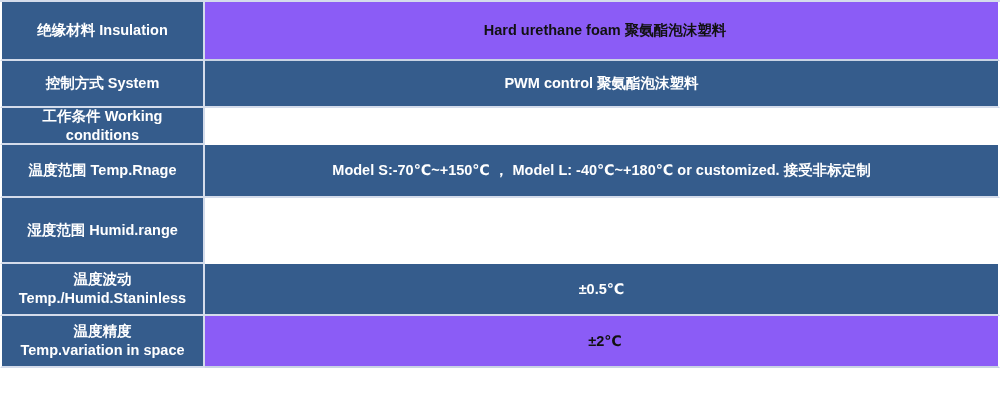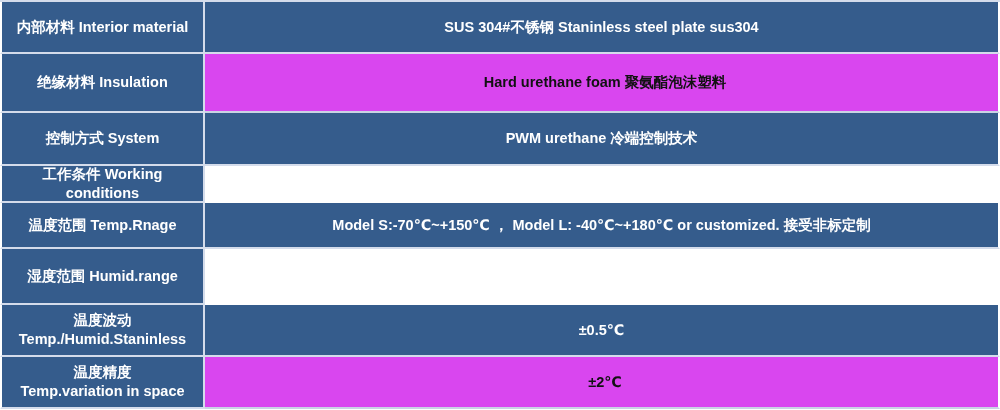--- a/index.html
+++ b/index.html
@@ -52,21 +52,21 @@
     padding: 2px 10px;
     border-bottom: 2px solid #d4dceb;
     border-right: 2px solid #ffffff;
   }
   .cell-value.blue {
     background: #355C8C;
     color: #ffffff;
     border-bottom-color: #d4dceb;
   }
   .cell-value.white {
-    background: #d946ef;
+    background: #8b5cf6;
     color: #111111;
     border-bottom-color: #c9d3e4;
     padding-left: 17px;
   }
   .label-stack {
     display: flex;
     flex-direction: column;
     align-items: center;
     justify-content: flex-start;
     line-height: 1.3;
@@ -78,63 +78,55 @@
     background: #d4dceb;
   }
 </style>
 </head>
 <body>
 
 <div id="top-edge"></div>
 
 <div id="spec-table">
 
-  <div class="row" style="height:52px">
-    <div class="cell cell-label">
-      <span>内部材料 Interior material</span>
-    </div>
-    <div class="cell cell-value blue">
-      <span>SUS 304#不锈钢 Staninless steel plate sus304</span>
-    </div>
-  </div>
 
   <div class="row" style="height:59px">
     <div class="cell cell-label">
       <span>绝缘材料 Insulation</span>
     </div>
     <div class="cell cell-value white">
       <span>Hard urethane foam 聚氨酯泡沫塑料</span>
     </div>
   </div>
 
-  <div class="row" style="height:53px">
+  <div class="row" style="height:47px">
     <div class="cell cell-label">
       <span>控制方式 System</span>
     </div>
     <div class="cell cell-value blue">
-      <span>PWM urethane 冷端控制技术</span>
+      <span>PWM control 聚氨酯泡沫塑料</span>
     </div>
   </div>
 
   <div class="row" style="height:37px">
     <div class="cell cell-label">
       <span>工作条件 Working conditions</span>
     </div>
   </div>
 
-  <div class="row" style="height:46px">
+  <div class="row" style="height:53px">
     <div class="cell cell-label">
       <span>温度范围 Temp.Rnage</span>
     </div>
     <div class="cell cell-value blue">
       <span>Model S:-70℃~+150℃ ， Model L: -40℃~+180℃ or customized. 接受非标定制</span>
     </div>
   </div>
 
-  <div class="row" style="height:56px">
+  <div class="row" style="height:66px">
     <div class="cell cell-label">
       <span>湿度范围 Humid.range</span>
     </div>
   </div>
 
   <div class="row" style="height:52px">
     <div class="cell cell-label">
       <span class="label-stack">
         <span>温度波动</span>
         <span>Temp./Humid.Staninless</span>

